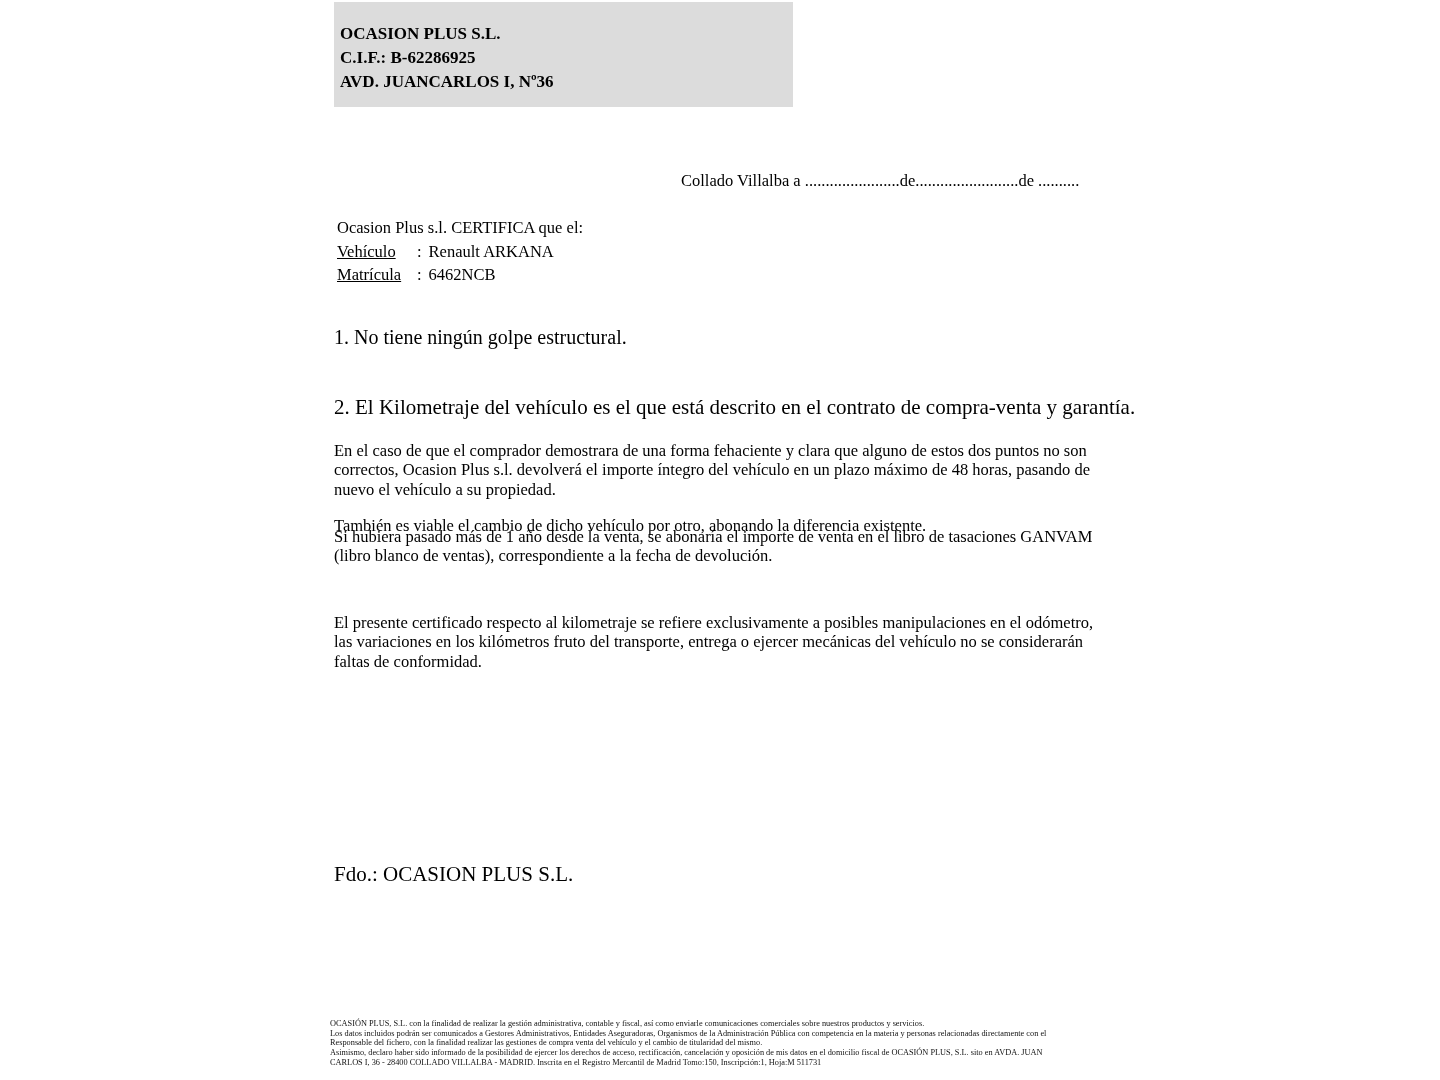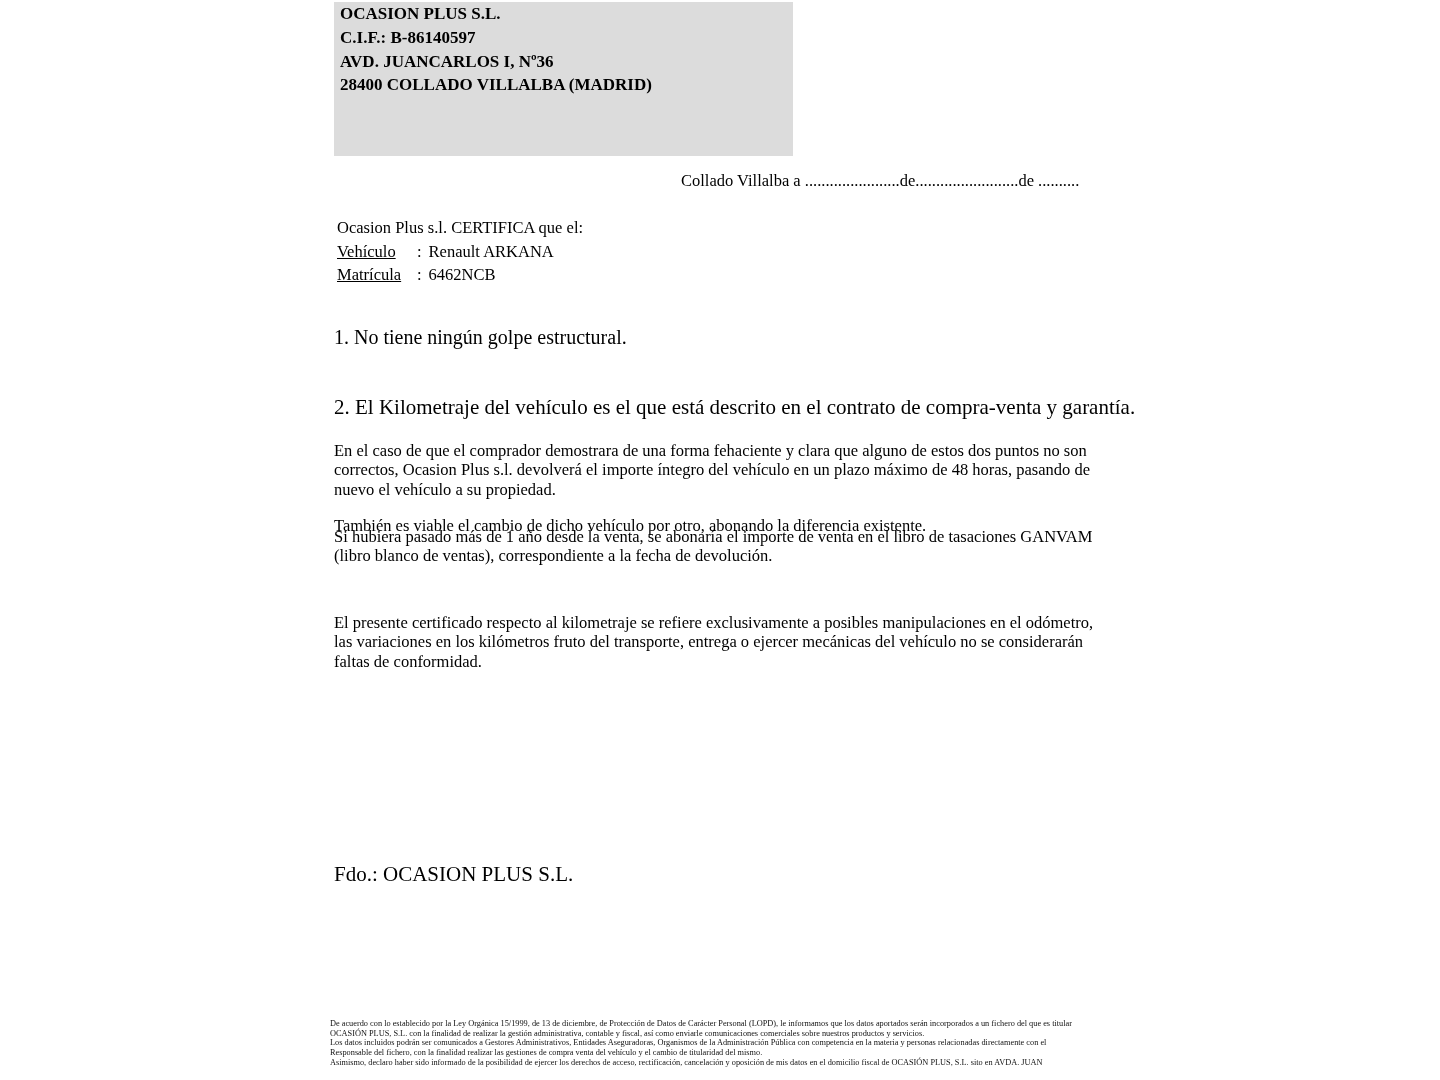--- a/index.html
+++ b/index.html
@@ -11,23 +11,23 @@
     background: #ffffff;
     font-family: "Liberation Serif", "DejaVu Serif", serif;
     color: #000000;
     overflow: hidden;
   }
   .company-header {
     position: absolute;
     left: 334px;
     top: 2px;
     width: 459px;
-    height: 154px;
+    height: 105px;
     background: #dcdcdc;
-    padding: 0 8px 0 6px;
+    padding: 20px 8px 0 6px;
   }
   .company-header .hline {
     font-size: 17px;
     font-weight: bold;
     line-height: 23.8px;
     white-space: nowrap;
   }
   .date-line {
     position: absolute;
     left: 681px;
@@ -89,23 +89,22 @@
   }
   .legal-footer .fline { white-space: nowrap; }
 </style>
 </head>
 <body>
 
 <div class="page">
 
   <div class="company-header">
     <div class="hline">OCASION PLUS S.L.</div>
-    <div class="hline">C.I.F.: B-86140597</div>
+    <div class="hline">C.I.F.: B-62286925</div>
     <div class="hline">AVD. JUANCARLOS I, Nº36</div>
-    <div class="hline">28400 COLLADO VILLALBA (MADRID)</div>
   </div>
 
   <div class="date-line">Collado Villalba a .......................de.........................de ..........</div>
 
   <div class="cert-block">
     <div>Ocasion Plus s.l. CERTIFICA que el:</div>
     <div class="field-row">
       <span class="field-label">Vehículo</span><span class="field-sep">:</span><span>Renault ARKANA</span>
     </div>
     <div class="field-row">
@@ -117,20 +116,20 @@
   <div class="clause-2">2. El Kilometraje del vehículo es el que está descrito en el contrato de compra-venta y garantía.</div>
 
   <div class="para para-1">En el caso de que el comprador demostrara de una forma fehaciente y clara que alguno de estos dos puntos no son correctos, Ocasion Plus s.l. devolverá el importe íntegro del vehículo en un plazo máximo de 48 horas, pasando de nuevo el vehículo a su propiedad.</div>
   <div class="para para-2">También es viable el cambio de dicho vehículo por otro, abonando la diferencia existente.</div>
   <div class="para para-3">Si hubiera pasado más de 1 año desde la venta, se abonaría el importe de venta en el libro de tasaciones GANVAM (libro blanco de ventas), correspondiente a la fecha de devolución.</div>
   <div class="para para-4">El presente certificado respecto al kilometraje se refiere exclusivamente a posibles manipulaciones en el odómetro, las variaciones en los kilómetros fruto del transporte, entrega o ejercer mecánicas del vehículo no se considerarán faltas de conformidad.</div>
 
   <div class="signature-line">Fdo.: OCASION PLUS S.L.</div>
 
   <div class="legal-footer">
-    <div class="fline">De acuerdo con lo establecido por la Ley Orgánica 15/1999, de 13 de diciembre, de Protección de Datos de Carácter Personal (LOPD), le informamos que los datos aportados serán incorporados a un fichero del que es titular</div>
     <div class="fline">OCASIÓN PLUS, S.L. con la finalidad de realizar la gestión administrativa, contable y fiscal, así como enviarle comunicaciones comerciales sobre nuestros productos y servicios.</div>
     <div class="fline">Los datos incluidos podrán ser comunicados a Gestores Administrativos, Entidades Aseguradoras, Organismos de la Administración Pública con competencia en la materia y personas relacionadas directamente con el</div>
     <div class="fline">Responsable del fichero, con la finalidad realizar las gestiones de compra venta del vehículo y el cambio de titularidad del mismo.</div>
     <div class="fline">Asimismo, declaro haber sido informado de la posibilidad de ejercer los derechos de acceso, rectificación, cancelación y oposición de mis datos en el domicilio fiscal de OCASIÓN PLUS, S.L. sito en AVDA. JUAN</div>
+    <div class="fline">CARLOS I, 36 - 28400 COLLADO VILLALBA - MADRID. Inscrita en el Registro Mercantil de Madrid Tomo:150, Inscripción:1, Hoja:M 511731</div>
   </div>
 
 </div>
 
 </body></html>

